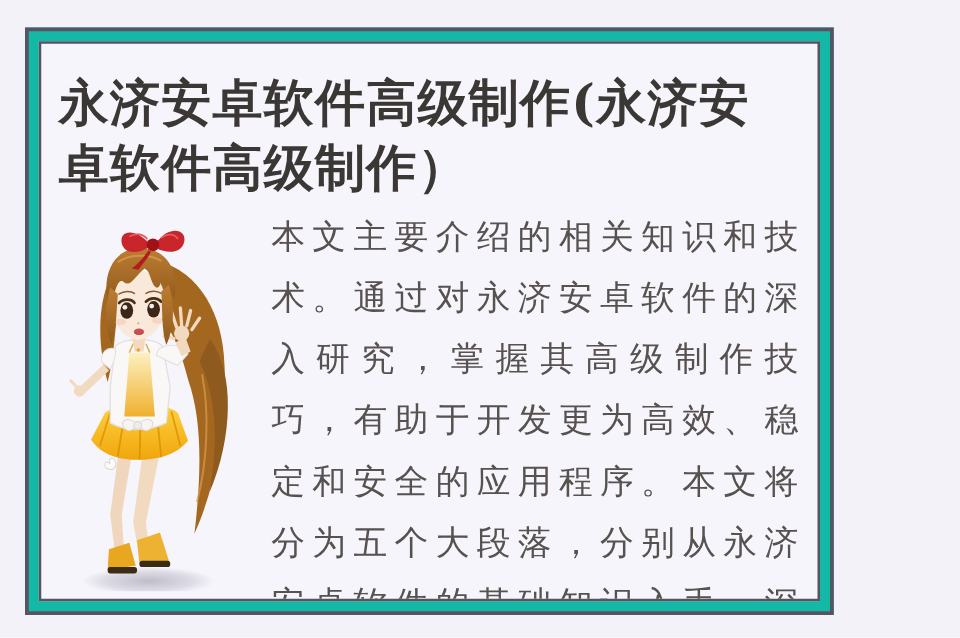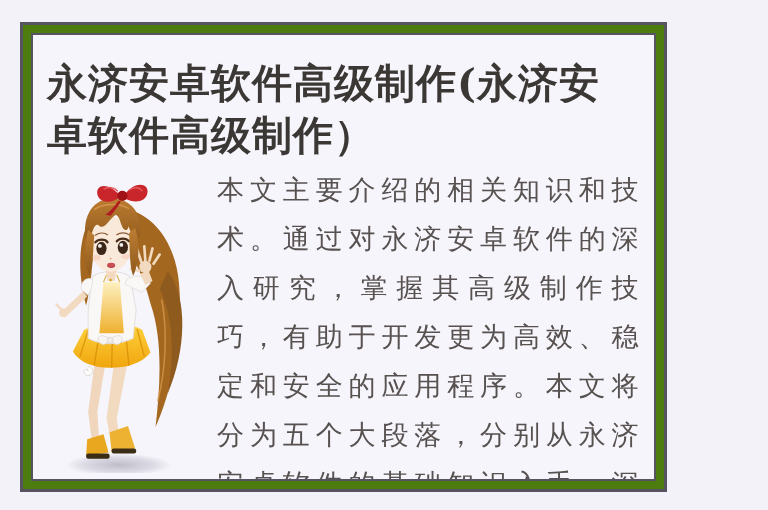--- a/index.html
+++ b/index.html
@@ -13,21 +13,21 @@
   }
   .frame-outer {
     position: absolute;
     left: 20px;
     top: 22px;
     width: 647px;
     height: 470px;
     box-sizing: border-box;
     border: 3px solid #565460;
     padding: 8px;
-    background: #4d7c0f;
+    background: #14b8a6;
   }
   .frame-inner {
     width: 100%;
     height: 100%;
     box-sizing: border-box;
     border: 2px solid #565460;
     background: #f6f5fb;
     padding: 10px 12px 0 12px;
     overflow: hidden;
   }

